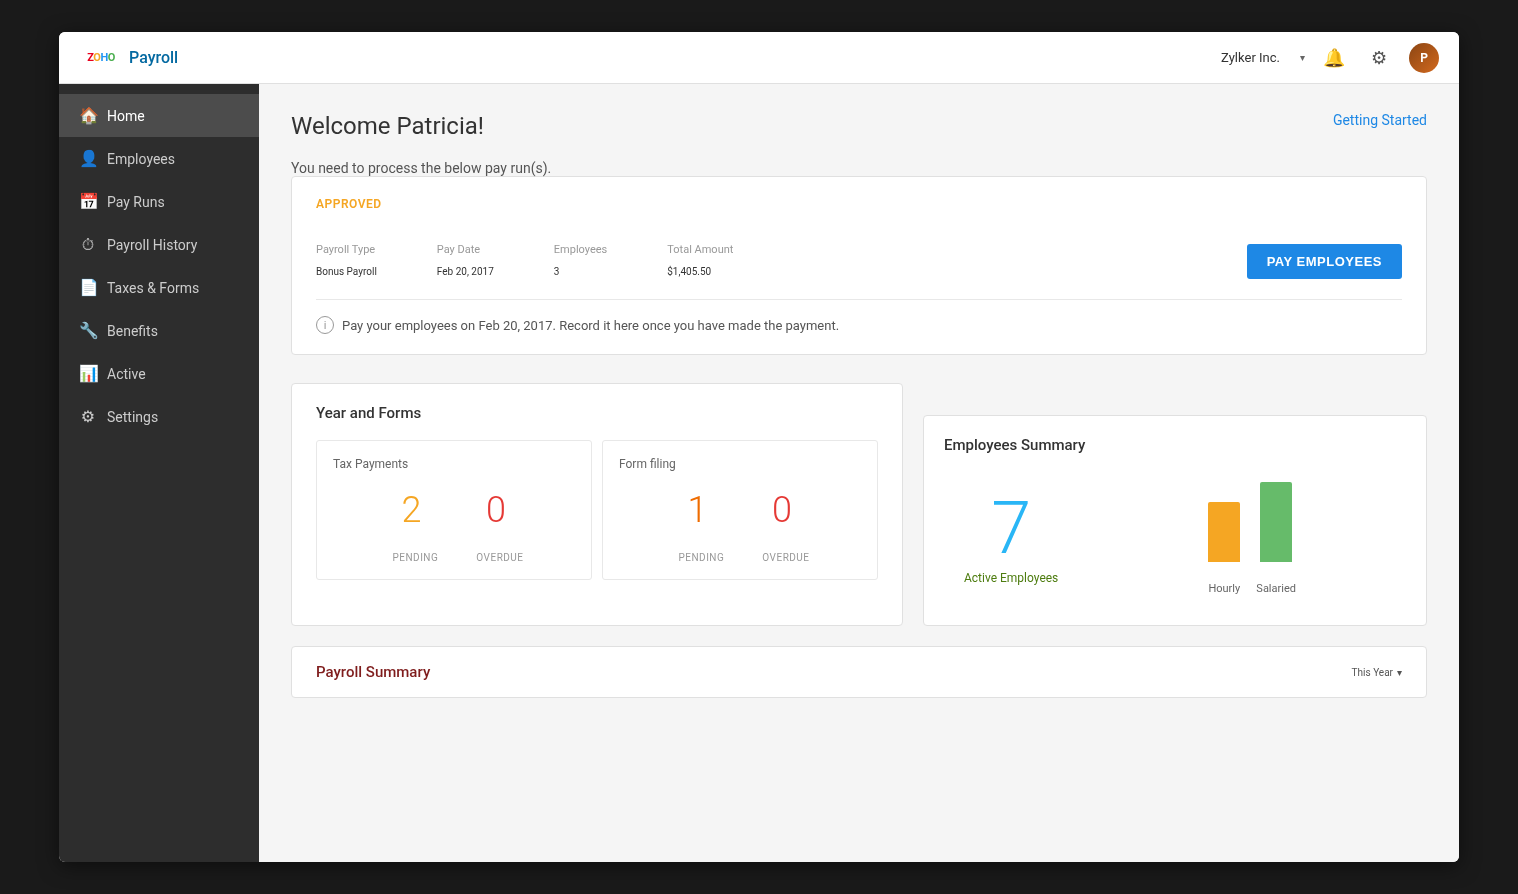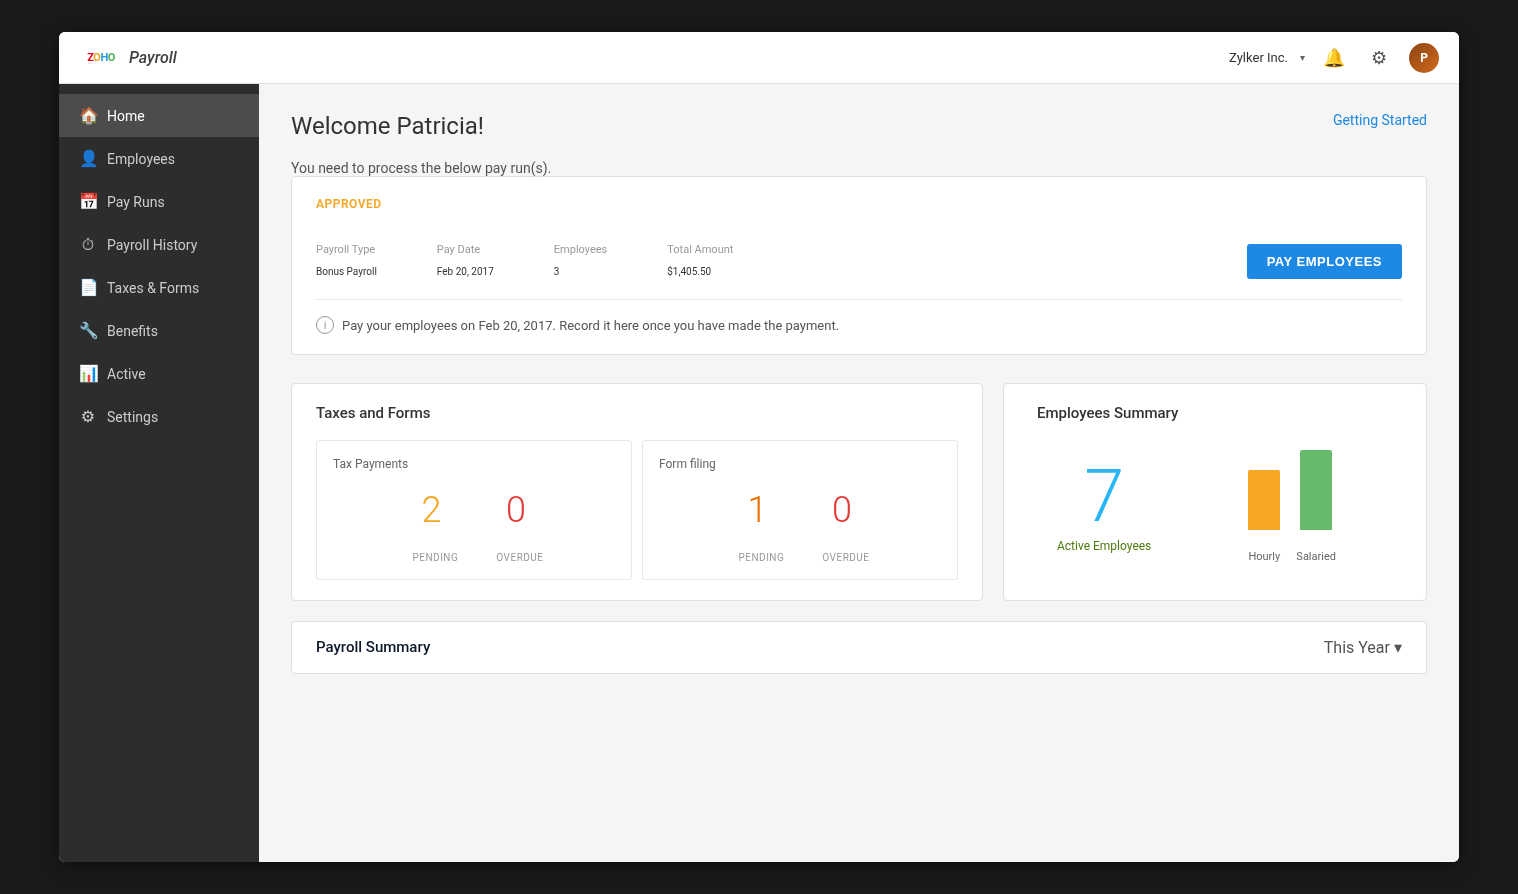--- a/index.html
+++ b/index.html
@@ -48,34 +48,33 @@
       font-weight: bold;
       letter-spacing: -0.5px;
     }
     .zoho-logo span.z { color: #e8001c; }
     .zoho-logo span.o1 { color: #f5a623; }
     .zoho-logo span.h { color: #2196f3; }
     .zoho-logo span.o2 { color: #4caf50; }
     .logo-payroll {
       font-size: 16px;
       font-weight: 500;
-      color: #404040;
-      font-style: italic;
+      color: #0369a1;
     }
     .top-right {
       display: flex;
       align-items: center;
       gap: 16px;
     }
     .company-name {
       font-size: 13px;
       color: #333;
       display: flex;
       align-items: center;
-      gap: 12px;
+      gap: 20px;
       cursor: pointer;
     }
     .chevron-down { font-size: 10px; color: #666; }
     .icon-btn {
       width: 28px;
       height: 28px;
       display: flex;
       align-items: center;
       justify-content: center;
       cursor: pointer;
@@ -225,25 +224,26 @@
       gap: 20px;
     }
     .taxes-card {
       flex: 1;
       background: #fff;
       border: 1px solid #e0e0e0;
       border-radius: 4px;
       padding: 20px 24px;
     }
     .employees-card {
-      width: 424px;
+      width: 504px;
       background: #fff;
       border: 1px solid #e0e0e0;
       border-radius: 4px;
-      padding: 20px 33px;
+      padding: 20px 20px;
+      margin-top: 32px;
     }
     .section-title {
       font-size: 15px;
       font-weight: 500;
       color: #333;
       margin-bottom: 18px;
     }
     .taxes-grid {
       display: flex;
       gap: 0;
@@ -338,27 +338,27 @@
       justify-content: space-between;
       margin-top: 20px;
       padding: 16px 24px;
       background: #fff;
       border: 1px solid #e0e0e0;
       border-radius: 4px;
     }
     .ps-title {
       font-size: 15px;
       font-weight: 500;
-      color: #0f172a;
+      color: #7f1d1d;
     }
     .ps-filter {
       display: flex;
       align-items: flex-start;
       gap: 4px;
-      font-size: 16px;
+      font-size: 10px;
       color: #555;
       cursor: pointer;
     }
     .divider-line {
       border: none;
       border-top: 1px solid #e8e8e8;
       margin: 16px 0;
     }
   </style>
 </head>
@@ -457,21 +457,21 @@
         <hr class="divider-line">
         <div class="info-row">
           <div class="info-icon">i</div>
           <span>Pay your employees on Feb 20, 2017. Record it here once you have made the payment.</span>
         </div>
       </div>
 
       <div class="bottom-grid">
 
         <div class="taxes-card">
-          <div class="section-title">Taxes and Forms</div>
+          <div class="section-title">Year and Forms</div>
           <div class="taxes-grid">
             <div class="tax-section">
               <div class="tax-section-title">Tax Payments</div>
               <div class="tax-numbers">
                 <div class="tax-stat">
                   <span class="tax-number yellow">2</span>
                   <div class="tax-label">PENDING</div>
                 </div>
                 <div class="tax-stat">
                   <span class="tax-number red">0</span>

